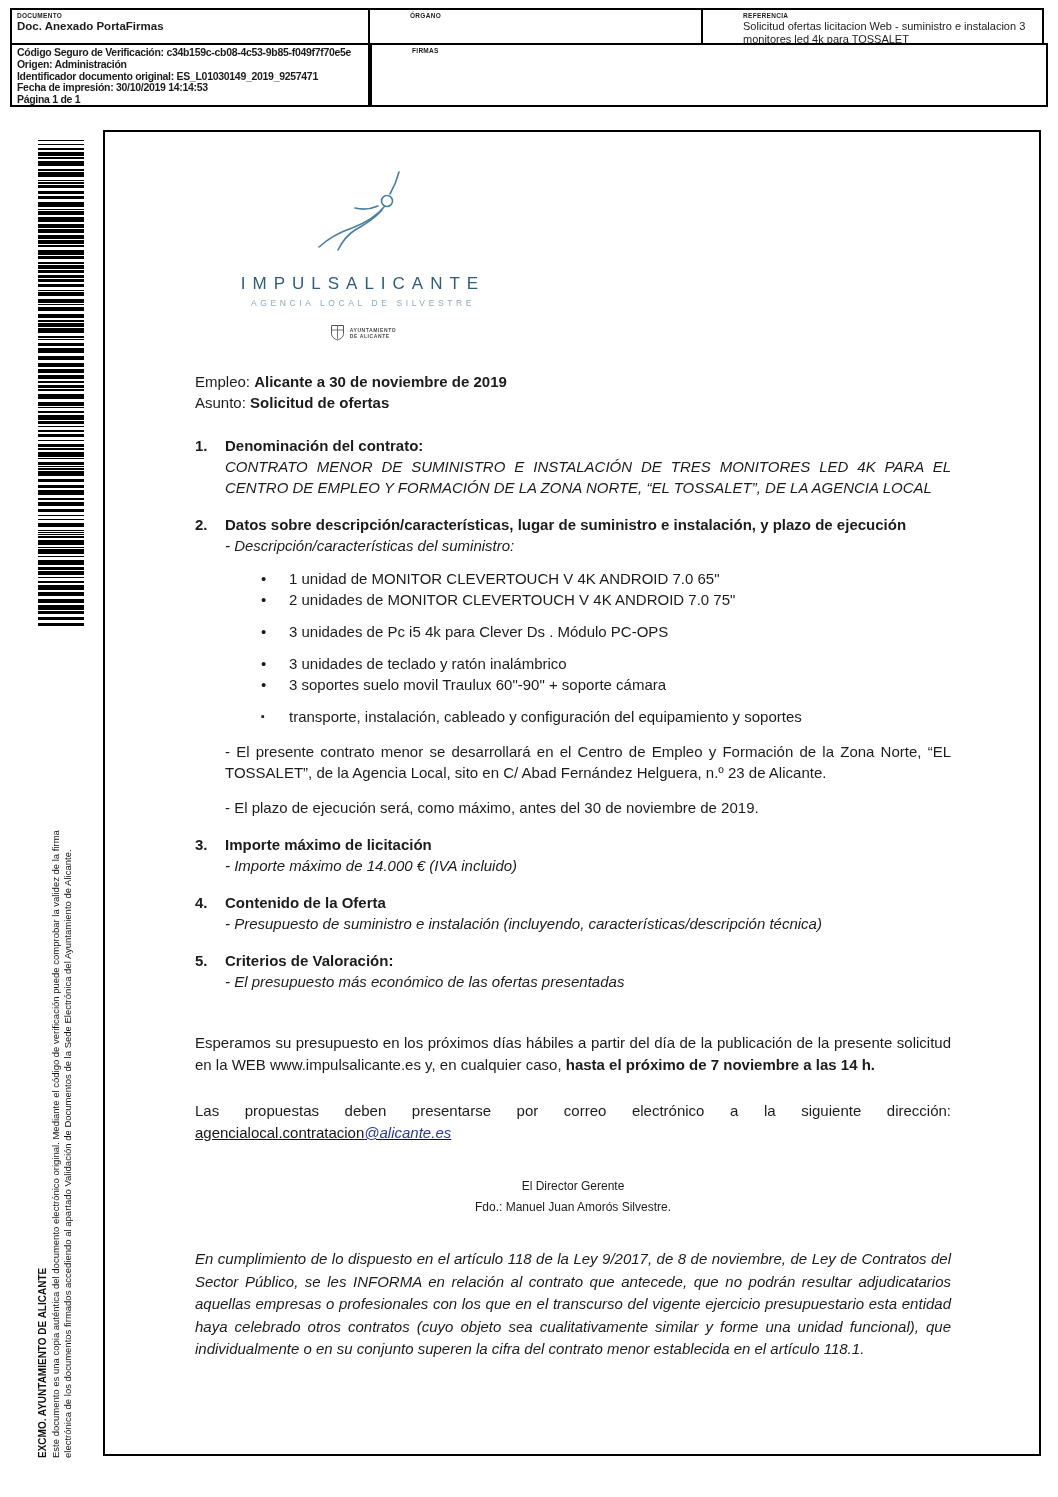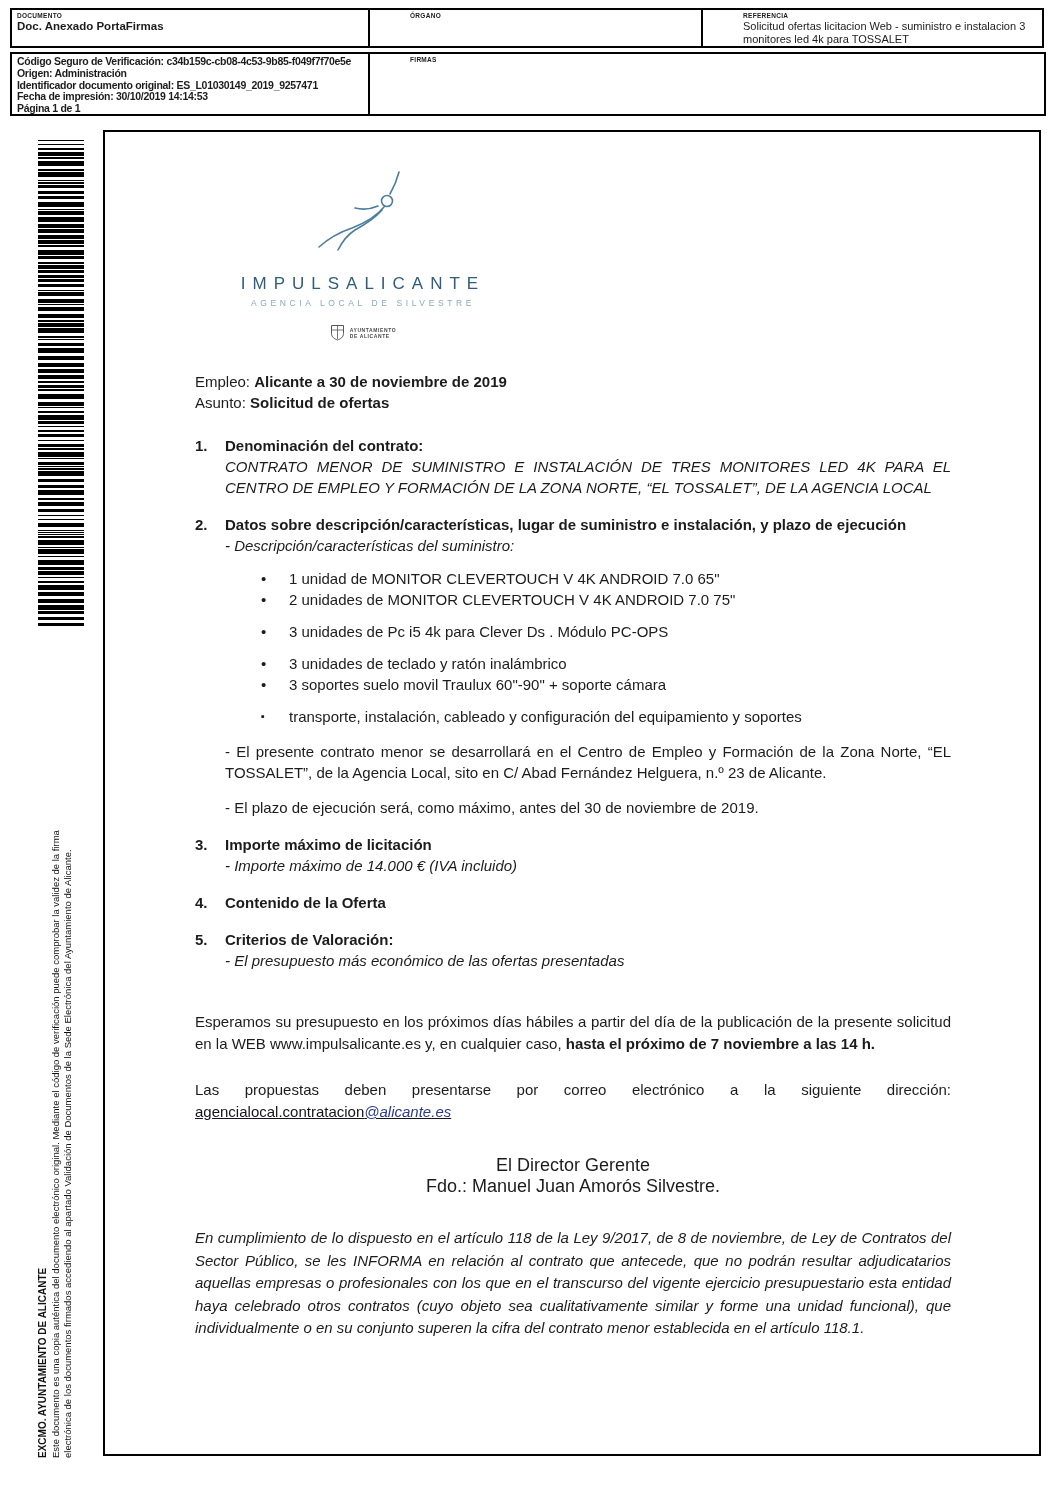--- a/index.html
+++ b/index.html
@@ -11,21 +11,21 @@
   .hdr-row{position:absolute;display:flex;}
   .hdr-cell{border:2px solid #000;box-sizing:border-box;padding:2px 5px;overflow:hidden;background:#fff;}
   .hdr-cell + .hdr-cell{margin-left:-2px;padding-left:40px;}
   .hdr-label{font-size:6.5px;font-weight:bold;letter-spacing:.3px;line-height:8px;}
   .hdr-value{font-size:11.5px;font-weight:bold;line-height:13px;}
   .row1{left:10px;top:8px;width:1038px;height:40px;}
   .row1 .c1{width:360px;height:40px;}
   .row1 .c2{width:335px;height:40px;}
   .row1 .c3{width:343px;height:40px;}
   .row1 .c3 .hdr-value{font-weight:normal;font-size:11px;line-height:12.5px;}
-  .row2{left:10px;top:52px;width:1038px;height:71px;}
+  .row2{left:10px;top:43px;width:1038px;height:71px;justify-content:space-between;}
   .row2 .c1{width:360px;height:64px;}
   .row2 .c2{width:678px;height:64px;}
   .meta-line{font-size:10.5px;font-weight:bold;line-height:11.8px;white-space:nowrap;letter-spacing:-.3px;}
   .firmas-line{font-size:11.5px;line-height:14px;white-space:nowrap;}
   
   .barcode{position:absolute;left:38px;top:140px;width:46px;height:492px;overflow:hidden;}
   .side-text{
     position:absolute;left:37px;top:1458px;width:668px;
     transform:rotate(-90deg);transform-origin:0 0;
     font-size:9.5px;line-height:12.5px;color:#111;
@@ -51,21 +51,21 @@
   .sec-para{font-size:15px;line-height:21px;text-align:justify;margin-top:0;font-style:italic;}
   .dash-para{font-size:15px;line-height:21px;text-align:justify;margin-top:14px;}
   .bullets{margin-top:12px;margin-left:34px;}
   .bullet{display:flex;font-size:15px;line-height:21px;}
   .bullet .mk{width:28px;flex:none;text-align:left;padding-left:2px;}
   .bullet .tx{flex:1;}
   .bullet.gap{margin-top:11px;}
   .flow-para{font-size:15px;line-height:22px;text-align:justify;margin-top:24px;}
   .email-link{text-decoration:underline;color:#16161a;}
   .email-it{font-style:italic;color:#2b3a8c;}
-  .sign-block{text-align:center;font-size:18px;line-height:21px;margin-top:32px;}
+  .sign-block{text-align:center;font-size:12px;line-height:21px;margin-top:32px;}
   .legal{font-size:15px;line-height:22.5px;font-style:italic;text-align:justify;margin-top:30px;}
 </style>
 </head>
 <body>
 
 <div class="hdr-row row1">
   <div class="hdr-cell c1">
     <div class="hdr-label">DOCUMENTO</div>
     <div class="hdr-value">Doc. Anexado PortaFirmas</div>
   </div>
@@ -277,20 +277,21 @@
     <div class="sec-body">
       <div class="sec-title" style="text-align:left;">Importe máximo de licitación</div>
       <div class="sec-para" style="text-align:left;">- Importe máximo de 14.000 € (IVA incluido)</div>
     </div>
   </div>
 
   <div class="sec">
     <div class="sec-num">4.</div>
     <div class="sec-body">
       <div class="sec-title" style="text-align:left;">Contenido de la Oferta</div>
+      <div class="sec-para" style="text-align:left;">- Presupuesto de suministro e instalación (incluyendo, características/descripción técnica)</div>
     </div>
   </div>
 
   <div class="sec">
     <div class="sec-num">5.</div>
     <div class="sec-body">
       <div class="sec-title" style="text-align:left;">Criterios de Valoración:</div>
       <div class="sec-para" style="text-align:left;">- El presupuesto más económico de las ofertas presentadas</div>
     </div>
   </div>

